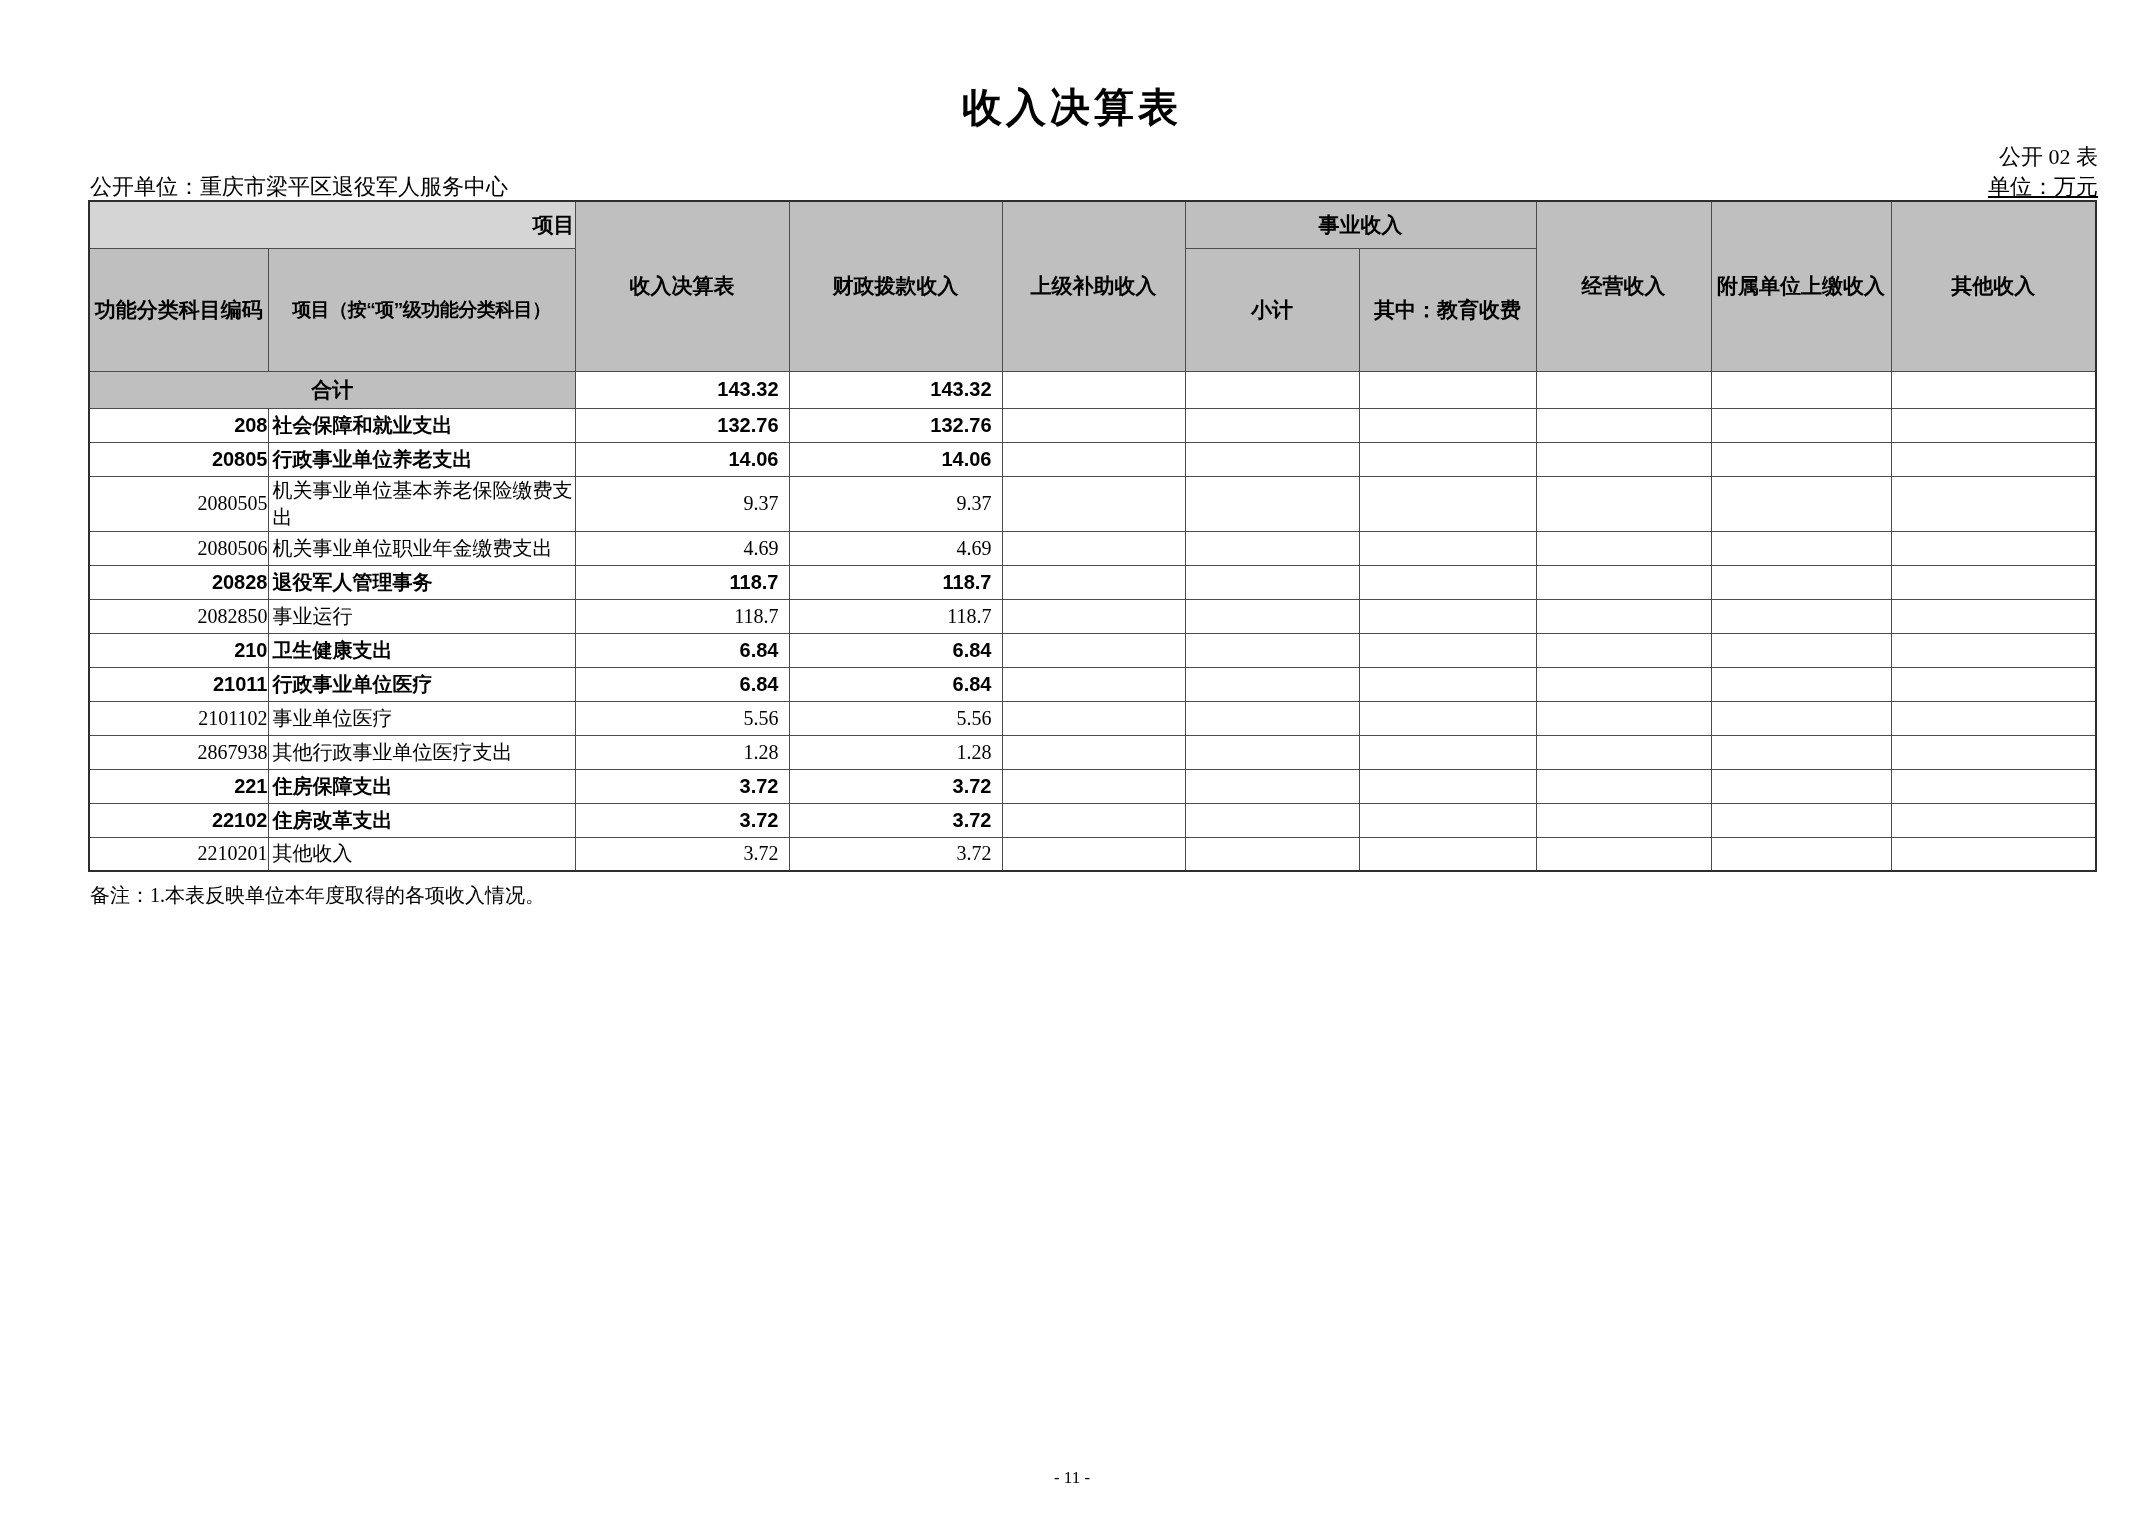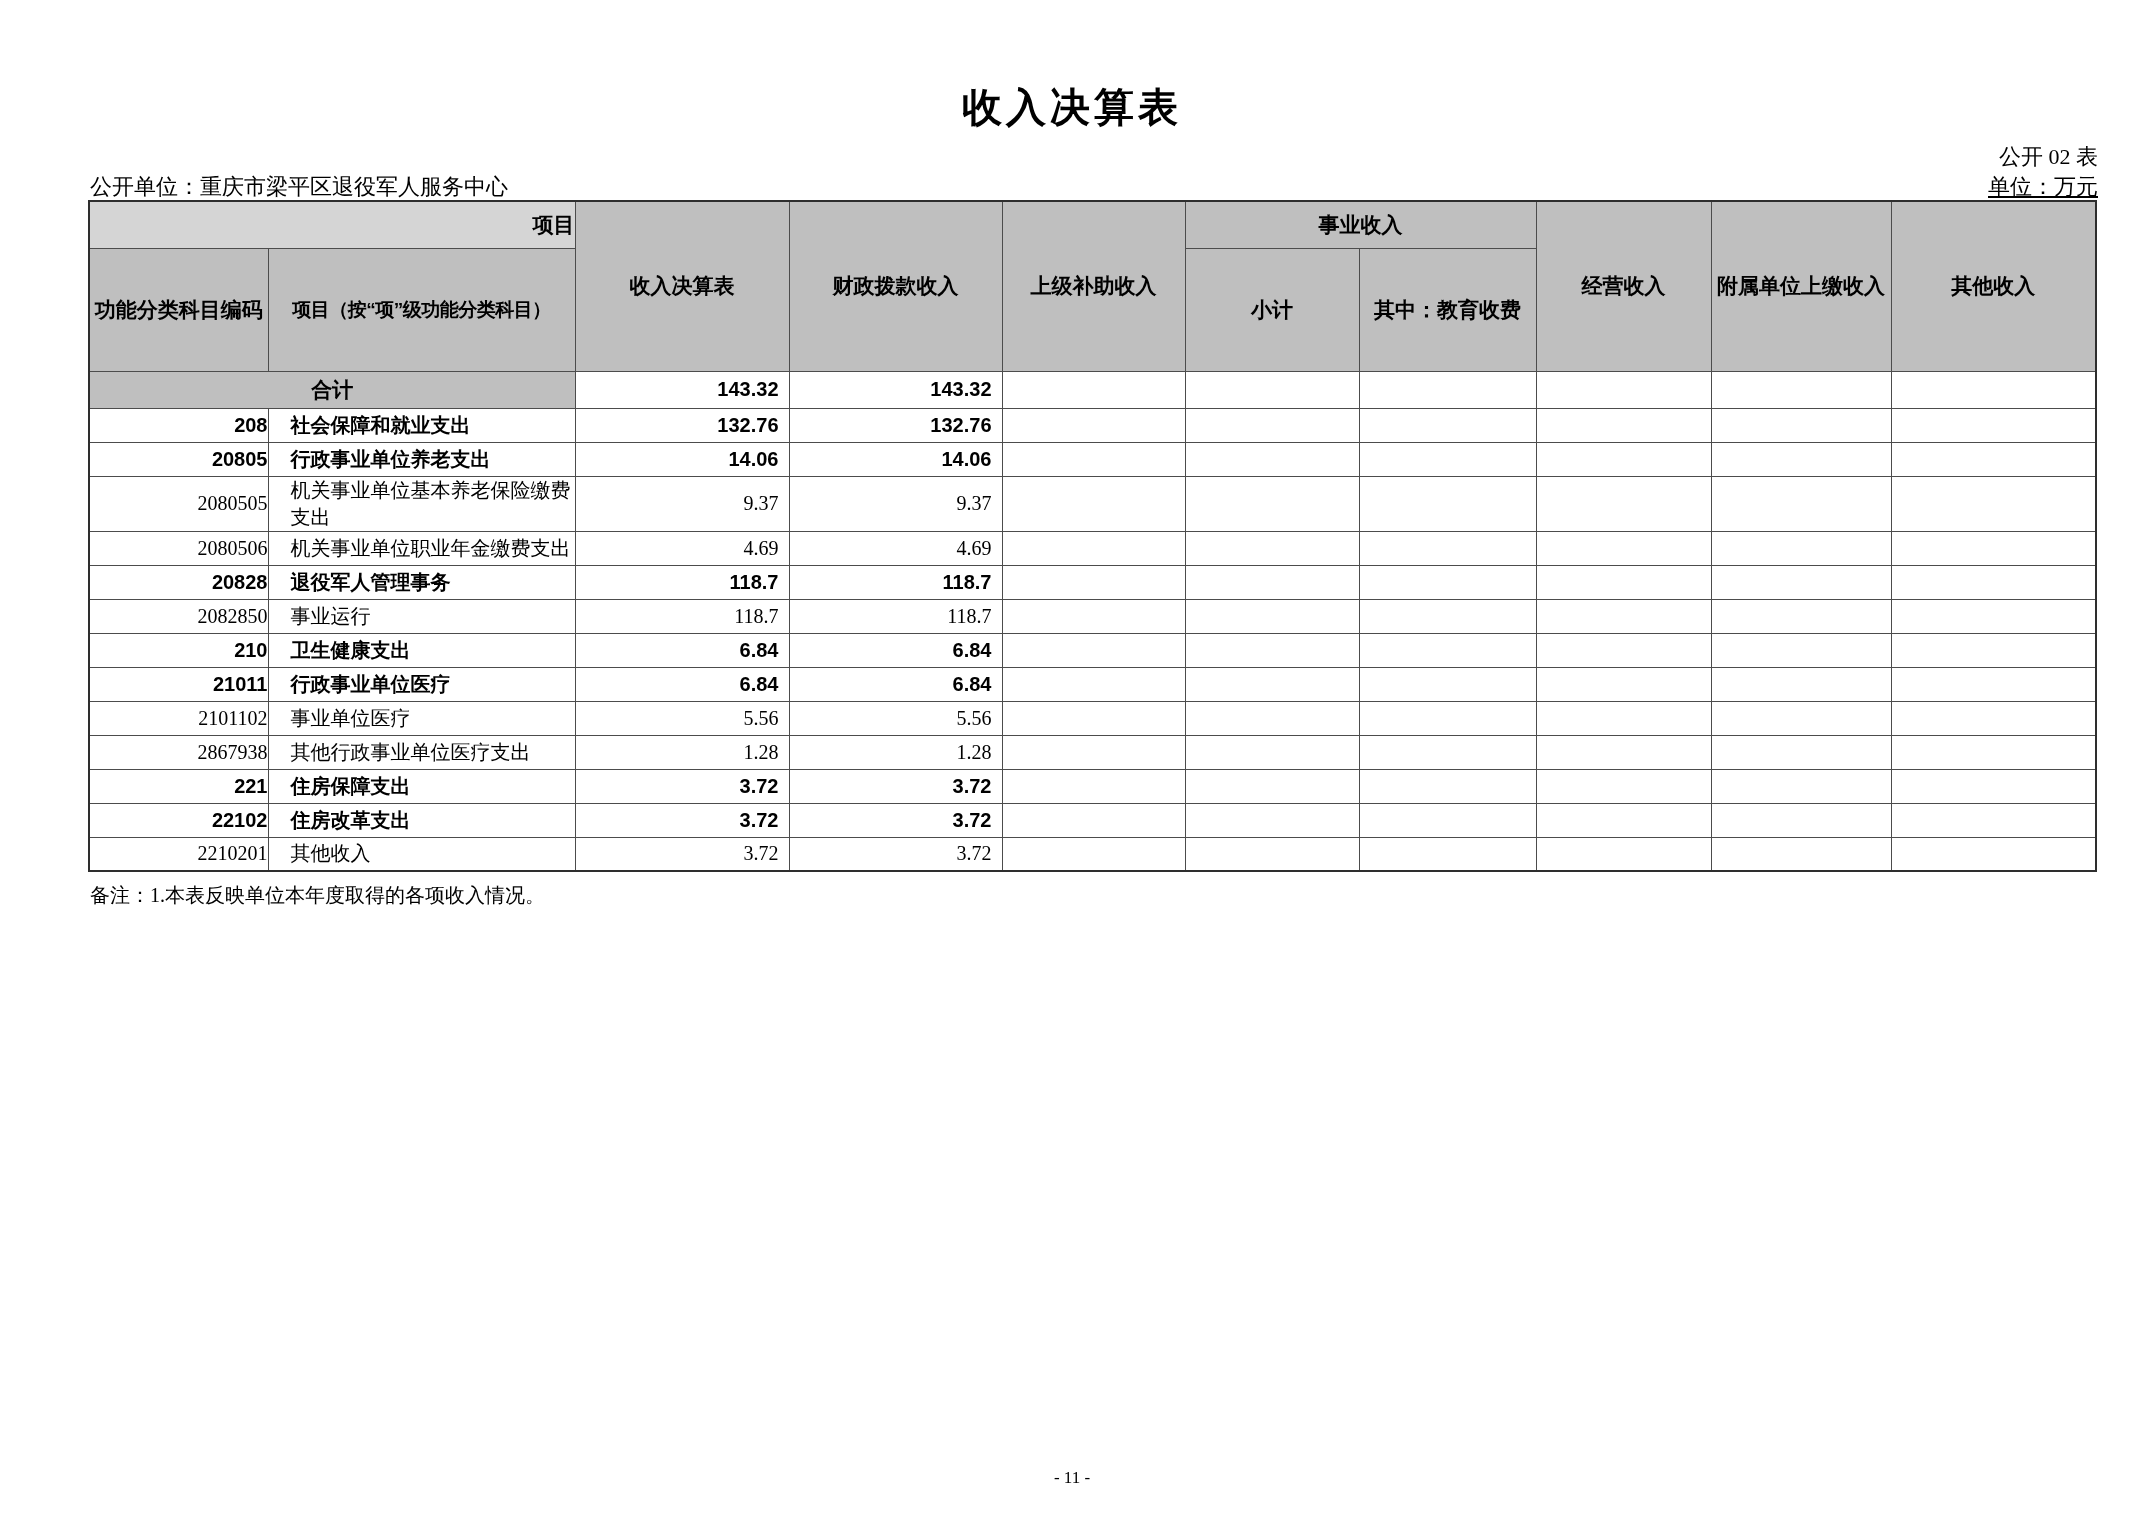--- a/index.html
+++ b/index.html
@@ -55,21 +55,21 @@
 
   .income td { font-size:20px; height:34px; background:#fff; }
   tr.total-row { height:37px; }
   td.total-label {
     background:#bfbfbf;
     font-family:"Liberation Sans","DejaVu Sans",sans-serif;
     font-weight:bold; font-size:21px; text-align:center;
   }
   td.num { text-align:right; padding-right:10px; }
   td.code { text-align:right; padding-left:2px; }
-  td.item { text-align:left; padding-left:22px; line-height:1.35;margin-left:18px; }
+  td.item { text-align:left; padding-left:4px; line-height:1.35;margin-left:18px; }
   tr.bold-row td {
     font-family:"Liberation Sans","DejaVu Sans",sans-serif;
     font-weight:bold;
   }
   tr.plain-row td { font-weight:normal; }
 
   .note {
     position:absolute; top:882px; left:90px;
     font-size:20px;
   }

